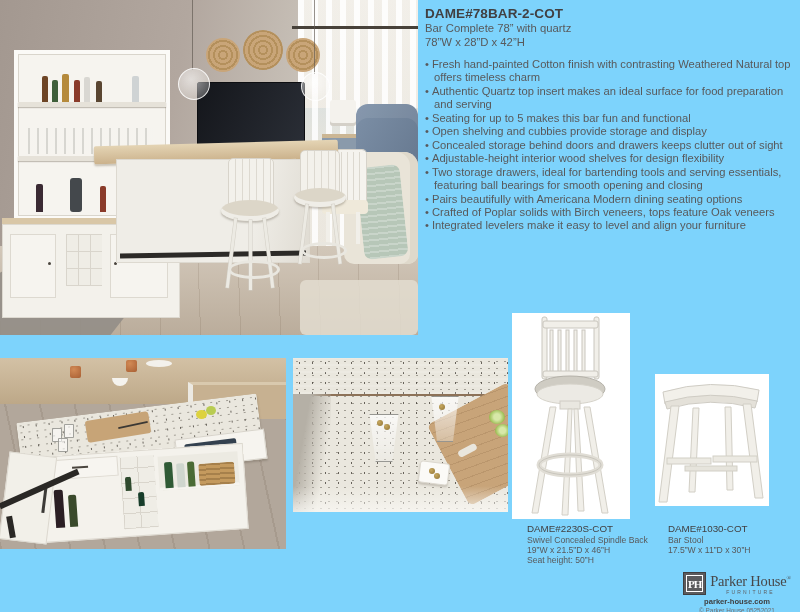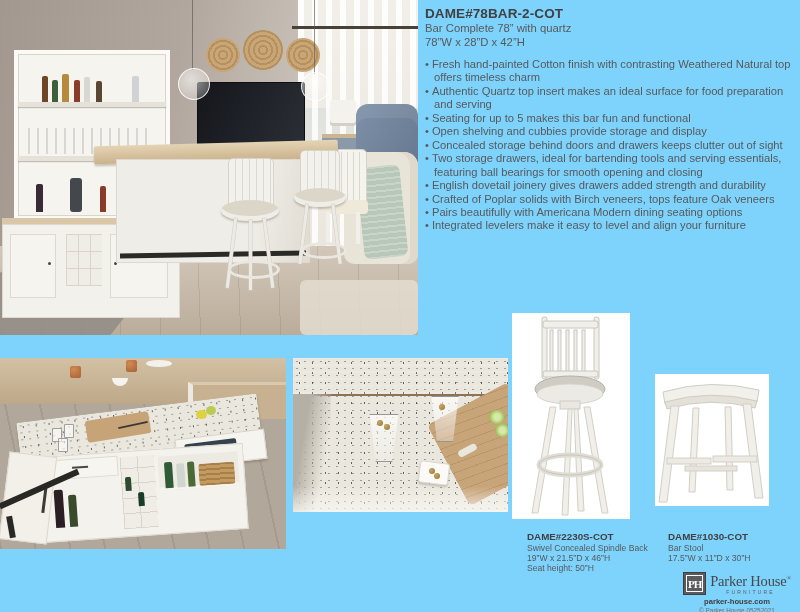--- a/index.html
+++ b/index.html
@@ -100,21 +100,21 @@
   .d2-slot{position:absolute;left:14px;top:38px;width:20px;height:7px;background:#e9e6dd;border-radius:4px;}
   .lime{position:absolute;border-radius:50%;background:radial-gradient(circle at 50% 50%,#d7e8a8 30%,#9dbf55 70%,#6f9a3a 100%);}
   .d2-fade{left:0;top:128px;width:215px;height:26px;background:linear-gradient(rgba(255,255,255,0),rgba(250,249,245,.75));}
 
   
   #stool1{left:512px;top:313px;width:118px;height:206px;background:#fff;}
   #stool2{left:655px;top:374px;width:114px;height:132px;background:#fff;}
 
   
   .caption{position:absolute;width:150px;}
-  .caption .sku{font-size:9.8px;font-weight:bold;color:#414042;line-height:11.5px;margin-top:8px;}
+  .caption .sku{font-size:9.8px;font-weight:normal;color:#414042;line-height:11.5px;}
   .caption .ln{font-size:8.6px;color:#58595b;line-height:10.3px;}
   #cap1{left:527px;top:523px;}
   #cap2{left:668px;top:523px;}
 
   
   #brand{left:674px;top:572px;width:126px;text-align:center;}
   .brandrow{display:flex;align-items:center;justify-content:center;gap:4px;}
   .monogram{width:21px;height:21px;background:#5b5b5d;border:1px solid #3f3f41;box-shadow:inset 0 0 0 2px #5b5b5d,inset 0 0 0 3px #ffffff;display:flex;align-items:center;justify-content:center;
             font-family:"Liberation Serif",serif;font-weight:bold;font-size:11px;color:#fff;letter-spacing:-1px;}
   .wordmark{font-family:"Liberation Serif",serif;font-size:14.5px;color:#48484a;line-height:13px;letter-spacing:-.2px;}
@@ -212,24 +212,24 @@
   <div class="abs" id="spec">
     <h1>DAME#78BAR-2-COT</h1>
     <div class="sub">Bar Complete 78” with quartz</div>
     <div class="sub">78”W x 28”D x 42”H</div>
     <ul>
       <li>Fresh hand-painted Cotton finish with contrasting Weathered Natural top offers timeless charm</li>
       <li>Authentic Quartz top insert makes an ideal surface for food preparation and serving</li>
       <li>Seating for up to 5 makes this bar fun and functional</li>
       <li>Open shelving and cubbies provide storage and display</li>
       <li>Concealed storage behind doors and drawers keeps clutter out of sight</li>
+      <li>Adjustable-height interior wood shelves for design flexibility</li>
       <li>Two storage drawers, ideal for bartending tools and serving essentials, featuring ball bearings for smooth opening and closing</li>
-      <li>English dovetail joinery gives drawers added strength and durability</li>
+      <li>Pairs beautifully with Americana Modern dining seating options</li>
       <li>Crafted of Poplar solids with Birch veneers, tops feature Oak veneers</li>
-      <li>Pairs beautifully with Americana Modern dining seating options</li>
       <li>Integrated levelers make it easy to level and align your furniture</li>
     </ul>
   </div>
 
   <div class="photo" id="detail1">
     <div class="abs d1-counter"></div>
     <div class="mug" style="left:70px;top:8px"></div>
     <div class="mug" style="left:126px;top:2px"></div>
     <div class="abs d1-plate"></div>
     <div class="abs d1-bowl"></div>

